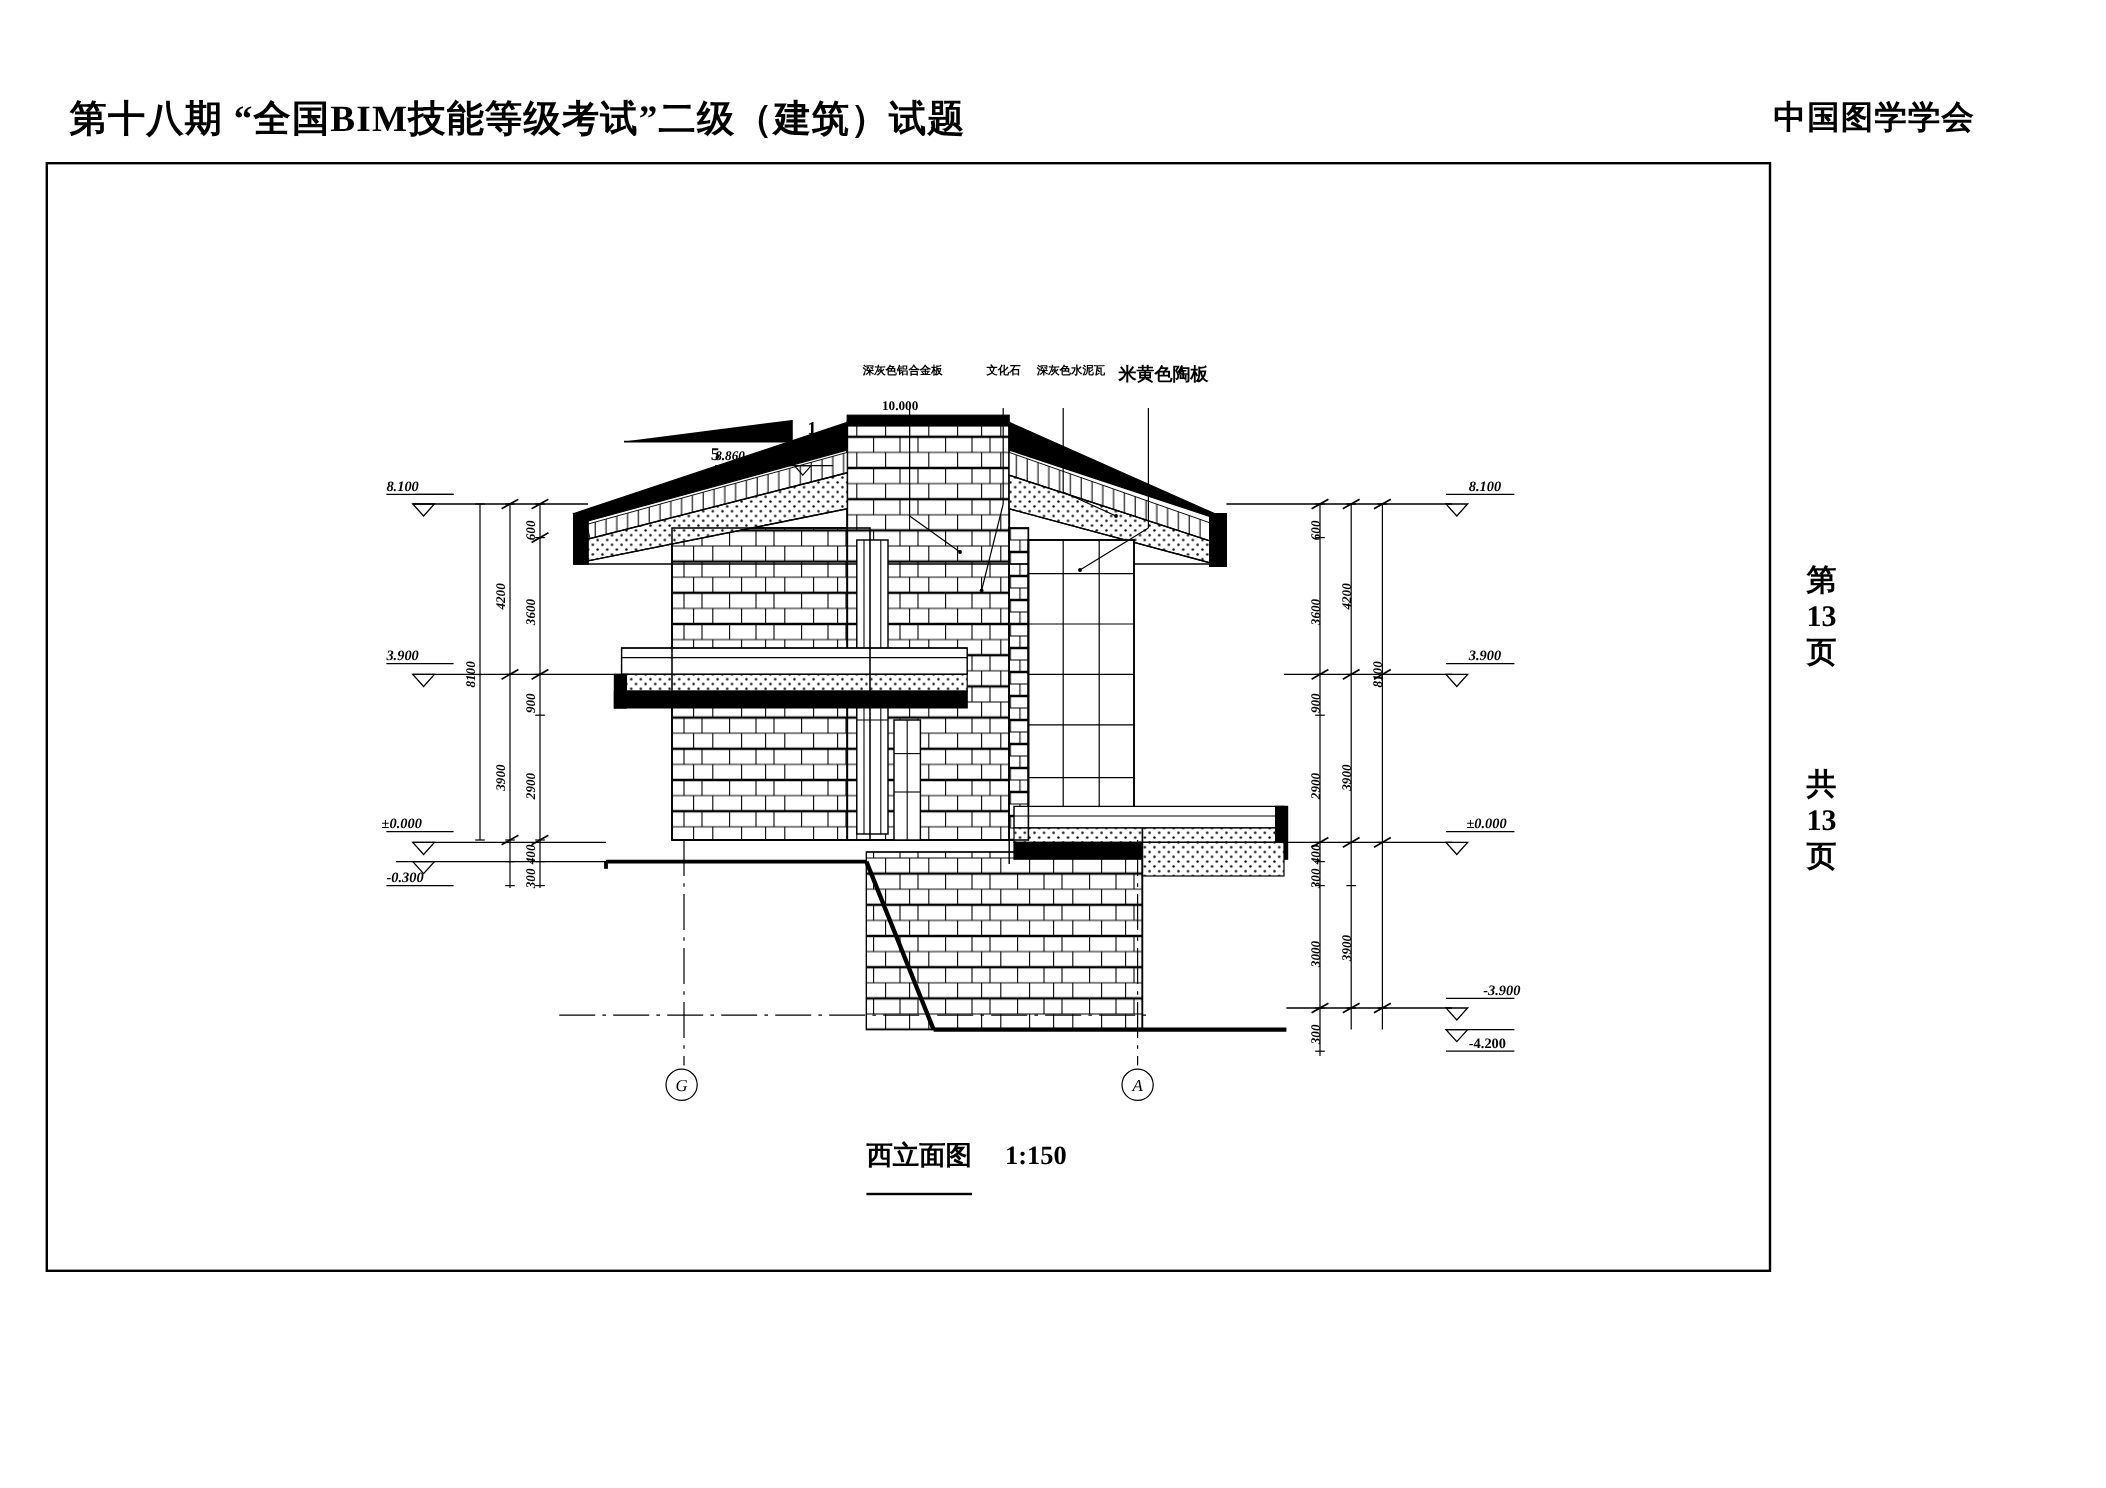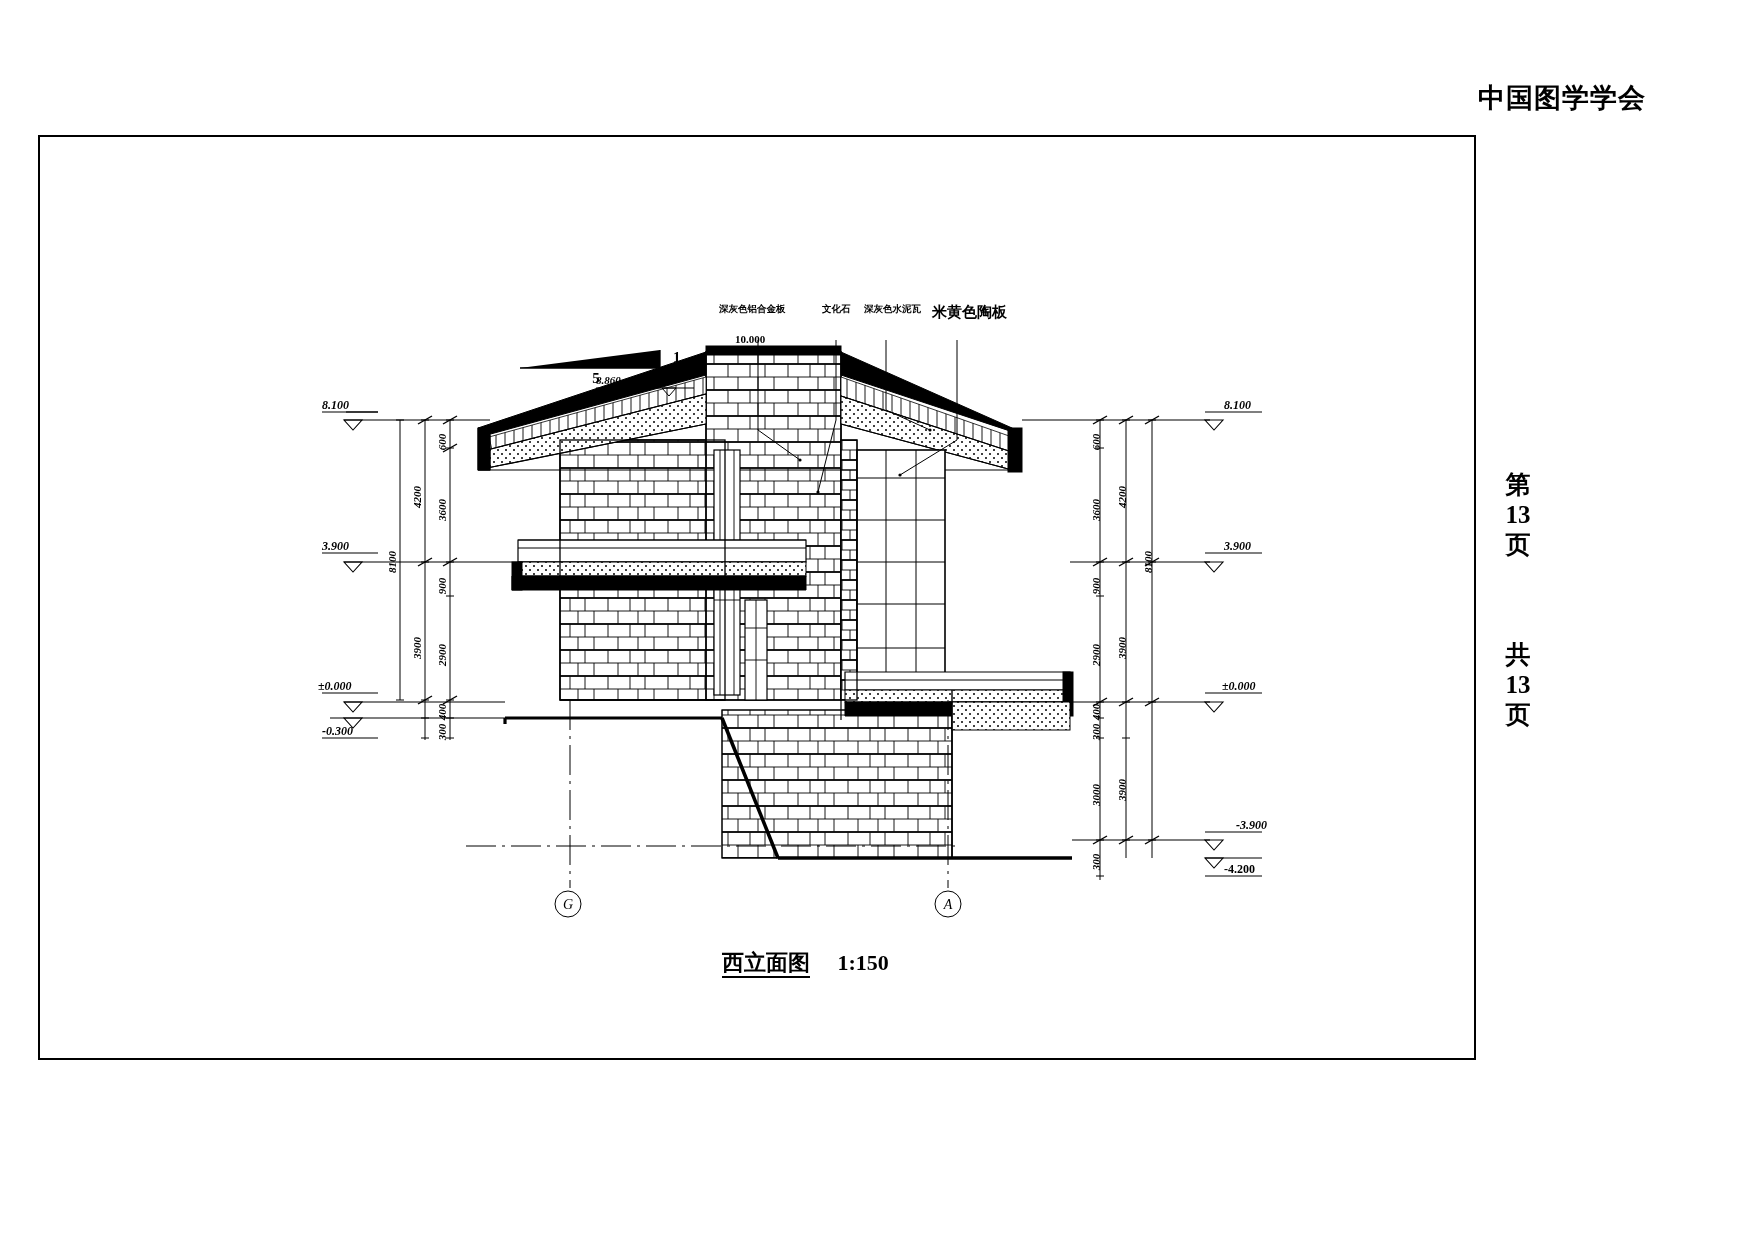--- a/index.html
+++ b/index.html
@@ -13,26 +13,27 @@
   .frame{position:absolute;left:38px;top:135px;width:1438px;height:925px;
          border:2px solid #000;box-sizing:border-box;background:#fff;}
   .side{position:absolute;left:1498px;top:470px;width:40px;text-align:center;
         font-size:25px;font-weight:bold;line-height:30px;font-family:"Liberation Serif",serif;}
   .side2{position:absolute;left:1498px;top:640px;width:40px;text-align:center;
         font-size:25px;font-weight:bold;line-height:30px;font-family:"Liberation Serif",serif;}
   .side div{margin:0;}
   svg{position:absolute;left:0;top:0;}
   .ttl{position:absolute;left:722px;top:948px;font-size:22px;font-weight:bold;
        font-family:"Liberation Serif",serif;white-space:nowrap;}
-  .ttl .u{border-bottom:2px solid #000;padding-bottom:1px;}
+  .ttl .u{border-bottom:2px solid #000;padding-bottom:19px;}
 </style>
 </head>
 <body>
 
 <div class="hdr">
+  <div class="hdr-left">第十八期  “全国BIM技能等级考试”二级（建筑）试题</div>
   <div class="hdr-right">中国图学学会</div>
 </div>
 
 <div class="side">
   <div>第</div>
   <div>13</div>
   <div>页</div>
 </div>
 <div class="side2">
   <div>共</div>

